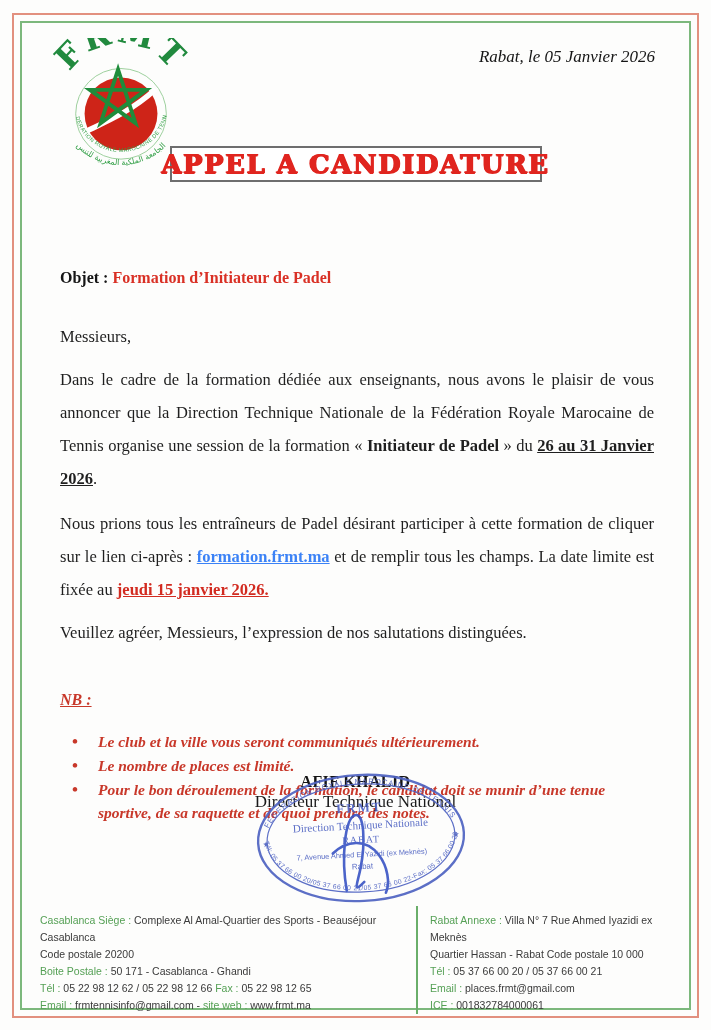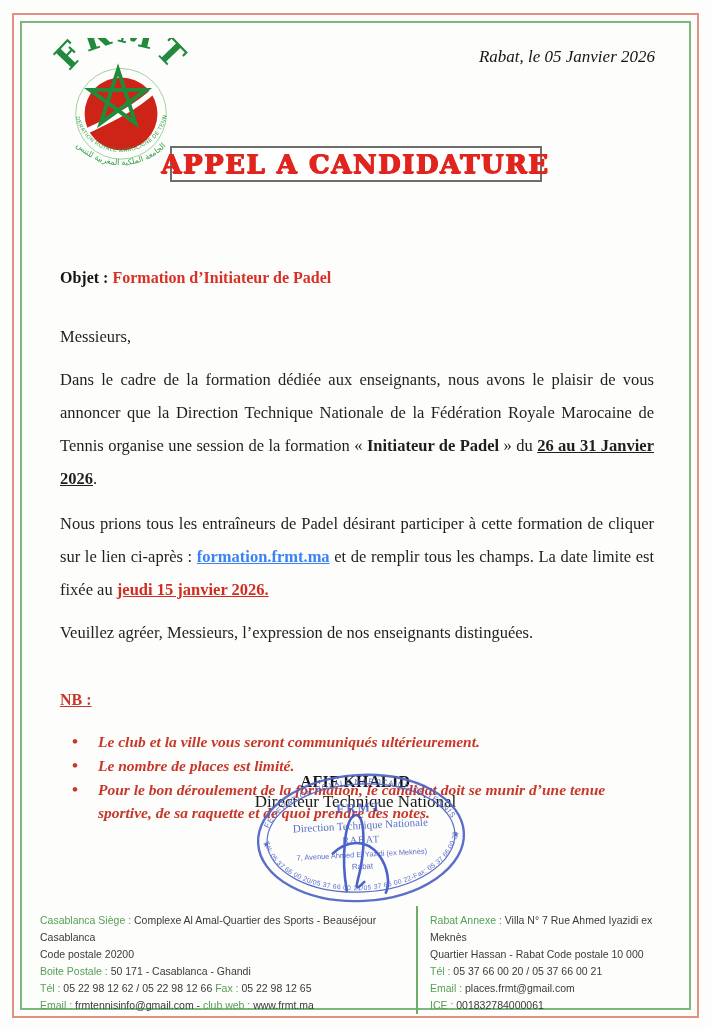--- a/index.html
+++ b/index.html
@@ -31,21 +31,21 @@
   .u{text-decoration:underline;}
   .objet{font-size:16px;margin-bottom:26px !important;}
   .objet .lbl{font-weight:bold;color:#151515;}
   .objet .val{font-weight:bold;color:#d93025;}
   .salutation{margin-bottom:10px !important;}
   .just{text-align:justify;}
   .p2{margin-top:12px !important;}
   .link{color:#3b82f6;font-weight:bold;text-decoration:underline;cursor:pointer;}
   .deadline{color:#d22b20;font-weight:bold;text-decoration:underline;}
   .closing{margin-top:10px !important;}
-  .nb-label{margin-top:34px !important;color:#c8382a;font-weight:bold;text-decoration:underline;font-size:16px;}
+  .nb-label{margin-top:34px !important;color:#c8382a;font-weight:bold;font-style:italic;text-decoration:underline;font-size:16px;}
   .bullets{margin-top:14px;margin-left:12px;color:#c8382a;font-weight:bold;font-style:italic;font-size:15.5px;line-height:23px;}
   .bullet-row{display:flex;align-items:flex-start;margin-bottom:1px;}
   .bullet-dot{flex:0 0 auto;width:26px;font-style:normal;font-size:17px;line-height:23px;}
   .bullet-text{flex:1 1 auto;padding-right:30px;}
 
   .sig-block{position:absolute;left:0;right:0;top:773px;text-align:center;}
   .sig-name{font-size:16px;font-weight:bold;letter-spacing:.4px;color:#151515;}
   .sig-title{font-size:17px;color:#1a1a1a;margin-top:1px;}
 
   .stamp{position:absolute;left:252px;top:772px;width:218px;height:132px;transform:rotate(-3deg);opacity:.92;}
@@ -96,21 +96,21 @@
   </div>
 
   <div class="letter-body">
     <p class="objet">
       <span class="lbl">Objet :</span>
       <span class="val">Formation d’Initiateur de Padel</span>
     </p>
     <p class="salutation">Messieurs,</p>
     <p class="just"><span>Dans le cadre de la formation dédiée aux enseignants, nous avons le plaisir de vous annoncer que la Direction Technique Nationale de la Fédération Royale Marocaine de Tennis organise une session de la formation « </span><span class="b">Initiateur de Padel</span><span> » du </span><span class="b u">26 au 31 Janvier 2026</span><span>.</span></p>
     <p class="just p2"><span>Nous prions tous les entraîneurs de Padel désirant participer à cette formation de cliquer sur le lien ci-après : </span><a class="link">formation.frmt.ma</a><span> et de remplir tous les champs. La date limite est fixée au </span><span class="deadline">jeudi 15 janvier 2026.</span></p>
-    <p class="closing">Veuillez agréer, Messieurs, l’expression de nos enseignants distinguées.</p>
+    <p class="closing">Veuillez agréer, Messieurs, l’expression de nos salutations distinguées.</p>
     <p class="nb-label">NB :</p>
     <div class="bullets">
       <div class="bullet-row">
         <span class="bullet-dot">•</span>
         <span class="bullet-text">Le club et la ville vous seront communiqués ultérieurement.</span>
       </div>
       <div class="bullet-row">
         <span class="bullet-dot">•</span>
         <span class="bullet-text">Le nombre de places est limité.</span>
       </div>
@@ -166,21 +166,21 @@
       </p>
       <p class="fline">
         <span class="flabel">Tél :</span>
         <span>05 22 98 12 62 / 05 22 98 12 66</span>
         <span class="flabel">Fax :</span>
         <span>05 22 98 12 65</span>
       </p>
       <p class="fline">
         <span class="flabel">Email :</span>
         <span>frmtennisinfo@gmail.com -</span>
-        <span class="flabel">club web :</span>
+        <span class="flabel">site web :</span>
         <span>www.frmt.ma</span>
       </p>
     </div>
     <div class="footer-right">
       <p class="fline">
         <span class="flabel">Rabat Annexe :</span>
         <span>Villa N° 7 Rue Ahmed Iyazidi ex Meknès</span>
       </p>
       <p class="fline">
         <span>Quartier Hassan - Rabat Code postale 10 000</span>

